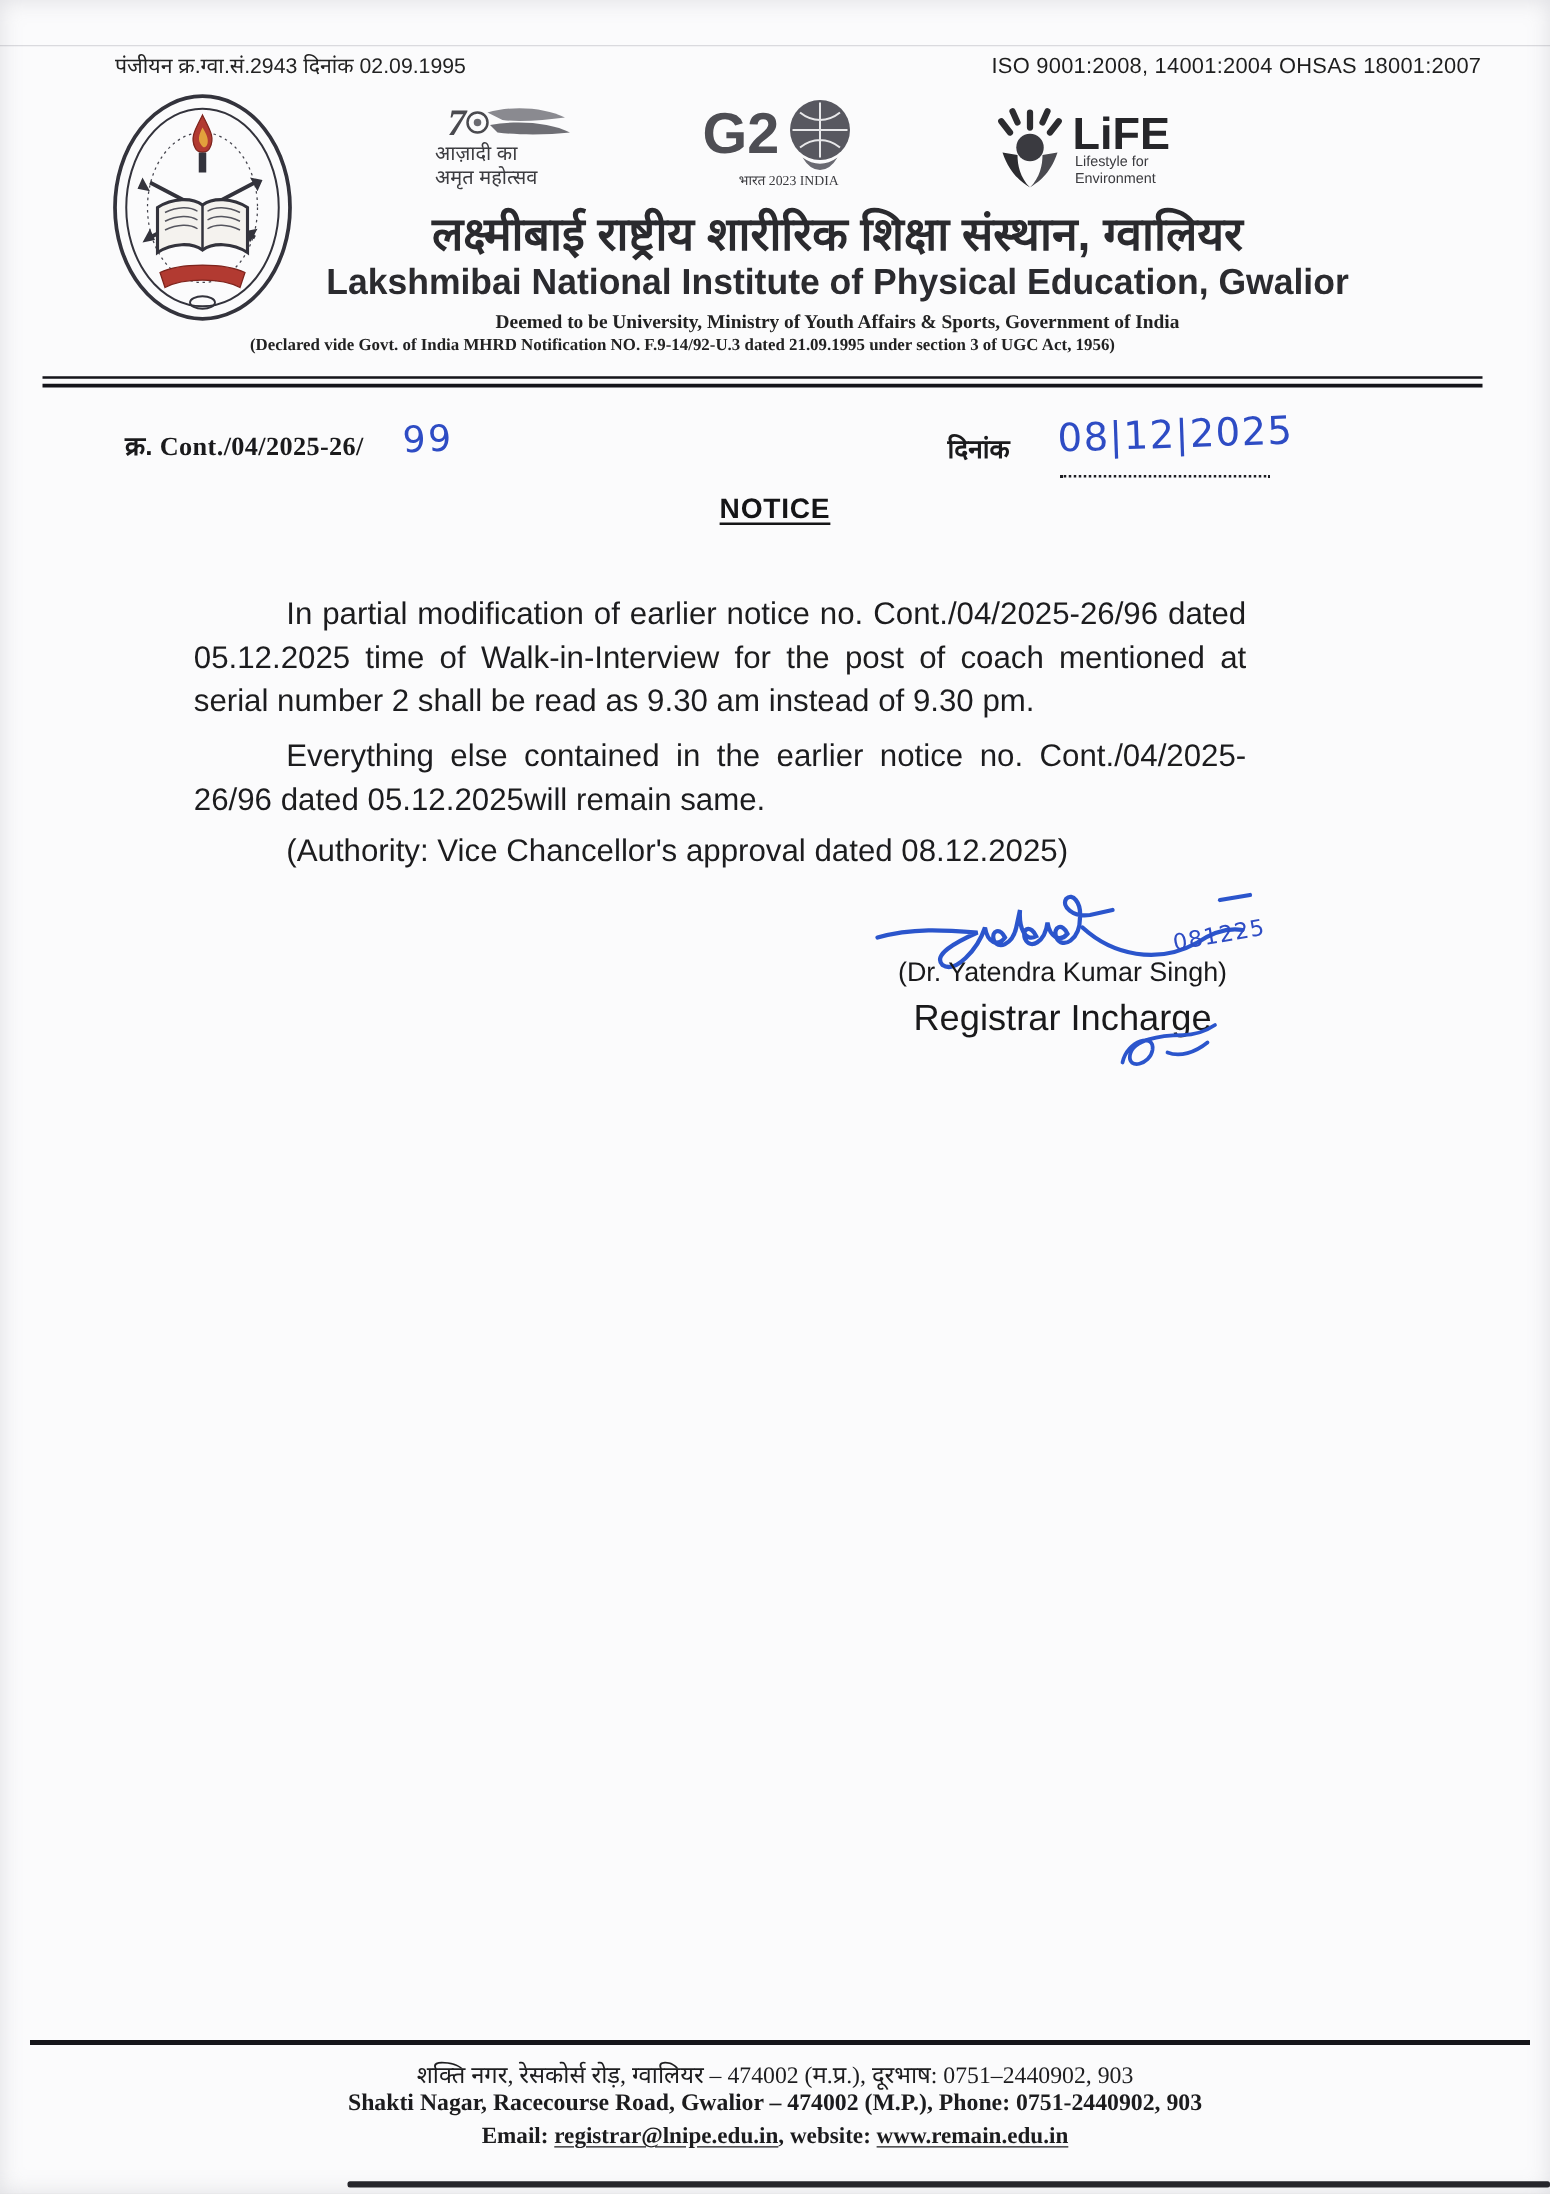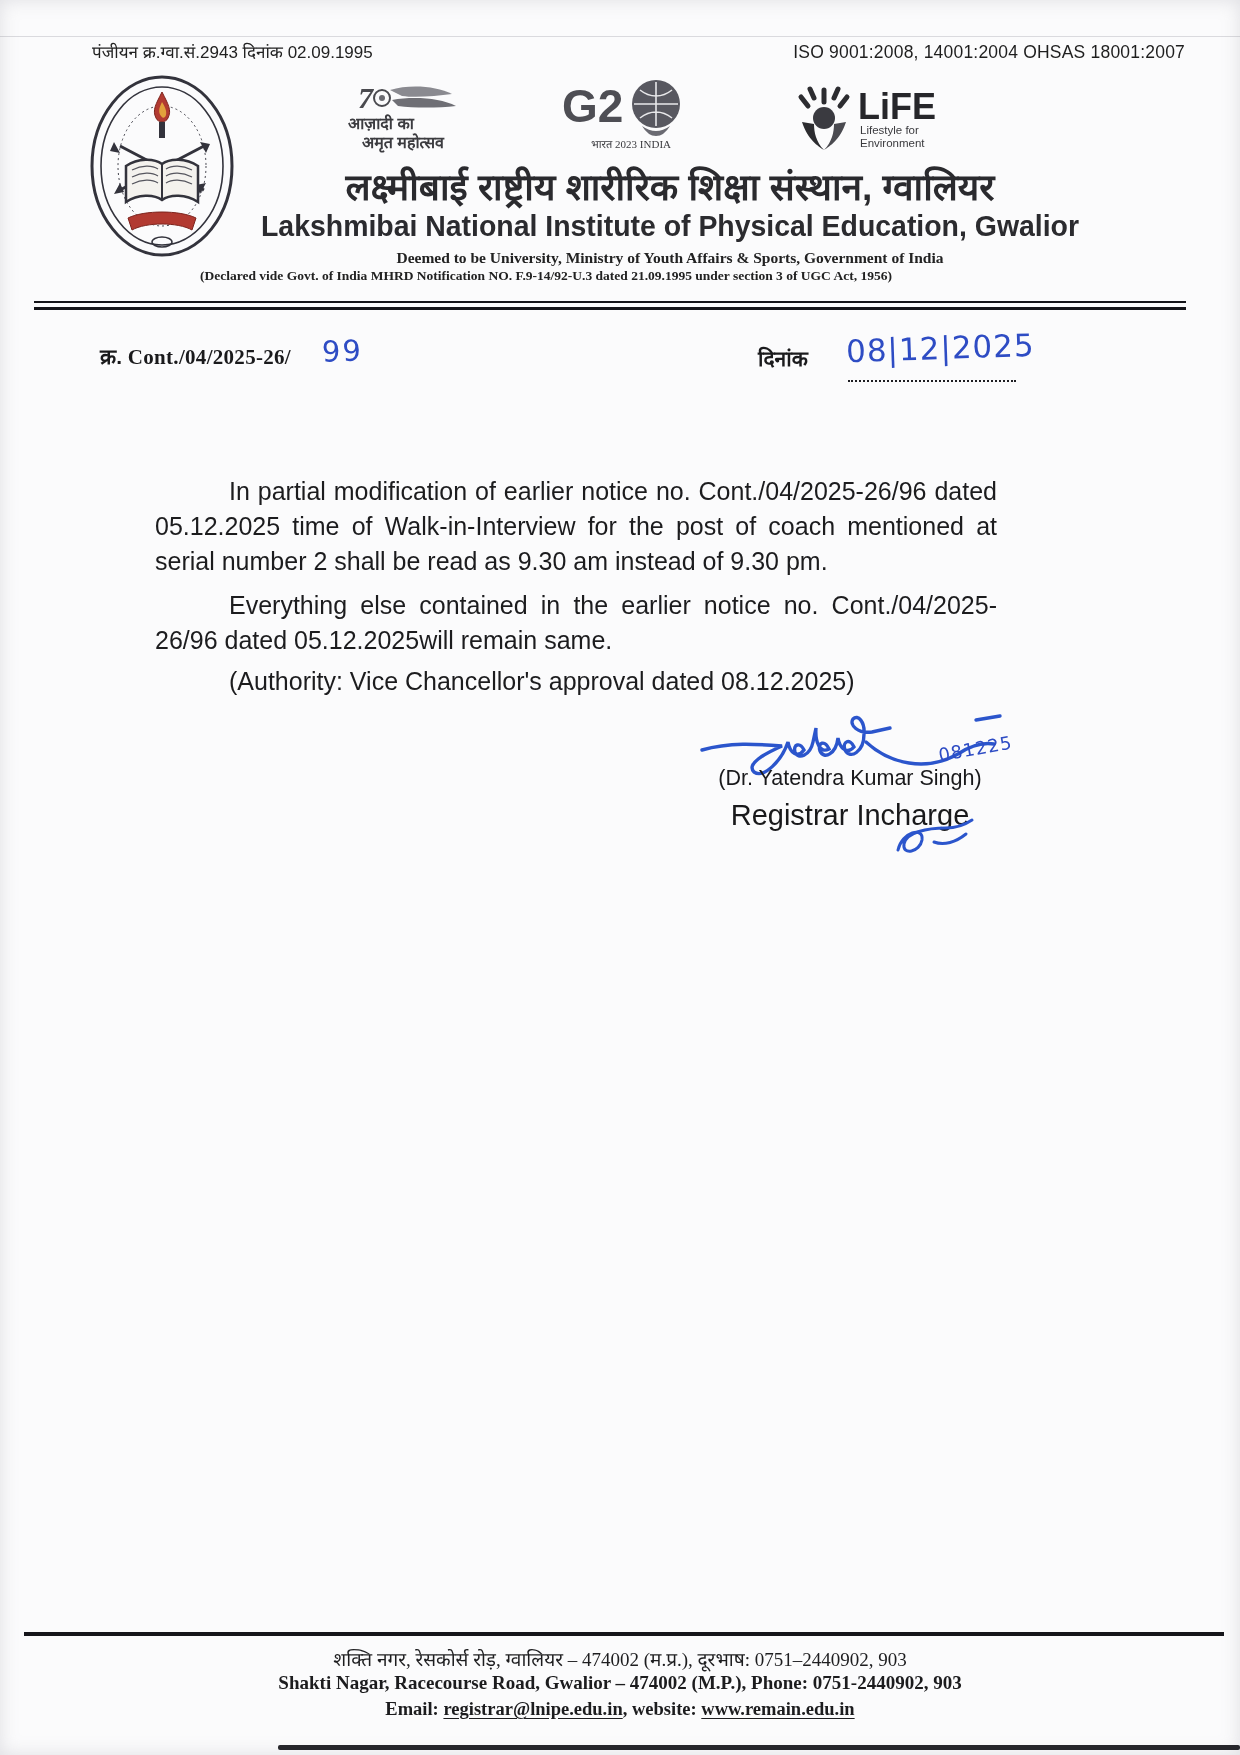--- a/index.html
+++ b/index.html
@@ -14,21 +14,21 @@
   .sans{font-family:"Liberation Sans","DejaVu Sans",sans-serif;}
   
   .reg-line{left:92px;top:40px;font-size:17px;color:#222;}
   .iso-line{right:55px;top:42px;font-size:17.5px;color:#1e1e1e;letter-spacing:.2px;}
   .topline{left:0;top:36px;width:1240px;height:1px;background:rgba(120,120,130,.25);}
   
   .emblem{left:86px;top:70px;width:152px;height:188px;}
   .logo-azadi{left:340px;top:80px;width:160px;height:74px;}
   .logo-g20{left:556px;top:74px;width:150px;height:82px;}
   .logo-life{left:792px;top:84px;width:160px;height:72px;}
-  .azadi-txt{position:absolute;left:8px;top:34px;font-weight:bold;color:#3c3c40;line-height:19px;font-size:16px;}
+  .azadi-txt{position:absolute;left:8px;top:34px;font-weight:normal;color:#3c3c40;line-height:19px;font-size:16px;}
   .g20-sub{position:absolute;left:0;top:62px;width:150px;text-align:center;font-size:11px;color:#3a3a3e;font-family:"Liberation Serif",serif;}
   .life-word{position:absolute;left:66px;top:2px;font-size:36px;font-weight:bold;color:#26262a;letter-spacing:0;}
   .life-sub{position:absolute;left:68px;top:40px;font-size:11.5px;color:#3a3a3e;line-height:13px;}
   
   .hindi-name{left:240px;top:160px;width:860px;text-align:center;font-size:37px;font-weight:bold;color:#2a2a2e;}
   .eng-name{left:230px;top:210px;width:880px;text-align:center;font-size:29px;font-weight:bold;color:#2b2b2f;transform:scaleX(.98);}
   .deemed{left:230px;top:249px;width:880px;text-align:center;font-size:15.5px;font-weight:bold;color:#222;}
   .declared{left:200px;top:268px;width:940px;font-size:13.5px;font-weight:bold;color:#222;}
   .rule-wrap{left:34px;top:301px;width:1152px;}
   .rule-a{height:2px;background:#15151a;}
@@ -98,21 +98,21 @@
   <div class="abs logo-azadi">
     <svg width="160" height="74" viewBox="0 0 160 74" style="position:absolute;left:0;top:0;">
       <text x="18" y="28" font-family="Liberation Serif,serif" font-size="30" font-style="italic" fill="#4a4a4f" font-weight="bold">7</text>
       <circle cx="42" cy="18" r="8" fill="none" stroke="#4a4a4f" stroke-width="2"></circle>
       <circle cx="42" cy="18" r="3" fill="#6a6a70"></circle>
       <path d="M50 10 C70 4 96 6 112 14 C96 16 76 18 62 16 Z" fill="#8a8a90"></path>
       <path d="M52 20 C74 16 100 18 116 26 C98 28 74 28 58 26 Z" fill="#6f6f75"></path>
     </svg>
     <div class="azadi-txt">
       <div>आज़ादी का</div>
-      <div style="margin-left:14px">अमृत महोत्सव</div>
+      <div style="">अमृत महोत्सव</div>
     </div>
   </div>
 
   <div class="abs logo-g20">
     <svg width="150" height="82" viewBox="0 0 150 82" style="position:absolute;left:0;top:0;">
       <text x="6" y="48" font-family="Liberation Sans,sans-serif" font-size="46" font-weight="bold" fill="#4e4e54"></text>
       <text x="6" y="48" font-family="Liberation Sans,sans-serif" font-size="46" font-weight="bold" fill="#4e4e54">G2</text>
       <circle cx="100" cy="30" r="24" fill="#585860"></circle>
       <path d="M78 30 h44 M100 8 v44 M84 16 c10 8 22 8 32 0 M84 44 c10 -8 22 -8 32 0" stroke="#e8e8ea" stroke-width="1.6" fill="none"></path>
       <path d="M86 52 q14 10 28 0 q-6 10 -14 10 q-8 0 -14 -10" fill="#6a6a72"></path>
@@ -150,20 +150,21 @@
     <div class="ref-left">
       <span class="ref-hi">क्र.</span>
       <span class="ref-en">Cont./04/2025-26/</span>
     </div>
     <div class="ref-no hand">99</div>
     <div class="date-label">दिनांक</div>
     <div class="date-dots"></div>
     <div class="date-val hand">08|12|2025</div>
   </div>
 
+  <div class="abs notice-title">NOTICE</div>
   <div class="abs para p1">In partial modification of earlier notice no. Cont./04/2025-26/96 dated 05.12.2025 time of Walk-in-Interview for the post of coach mentioned at serial number 2 shall be read as 9.30 am instead of 9.30 pm.</div>
   <div class="abs para p2">Everything else contained in the earlier notice no. Cont./04/2025-26/96 dated 05.12.2025will remain same.</div>
   <div class="abs para p3">(Authority: Vice Chancellor's approval dated 08.12.2025)</div>
 
   <div class="abs sig-svg">
     <svg width="320" height="92" viewBox="0 0 320 92">
       <g fill="none" stroke="#2b55cc" stroke-width="3.4" stroke-linecap="round">
         <path d="M12 52 C40 44 66 46 92 48 C74 56 56 66 64 74 C74 81 92 62 98 44 C100 56 108 60 114 52 C110 44 103 46 105 54 C108 62 120 58 123 44 L126 30 C125 44 130 56 139 51 C135 42 127 44 130 53 C134 62 146 56 148 40 C150 52 158 56 164 49 C160 40 152 43 155 52 C160 62 174 54 174 36 C175 24 168 16 163 21 C159 27 168 36 182 34 L200 30"></path>
         <path d="M176 44 C200 66 236 74 268 56 C280 48 292 44 304 46"></path>
         <path d="M286 22 L310 18"></path>

